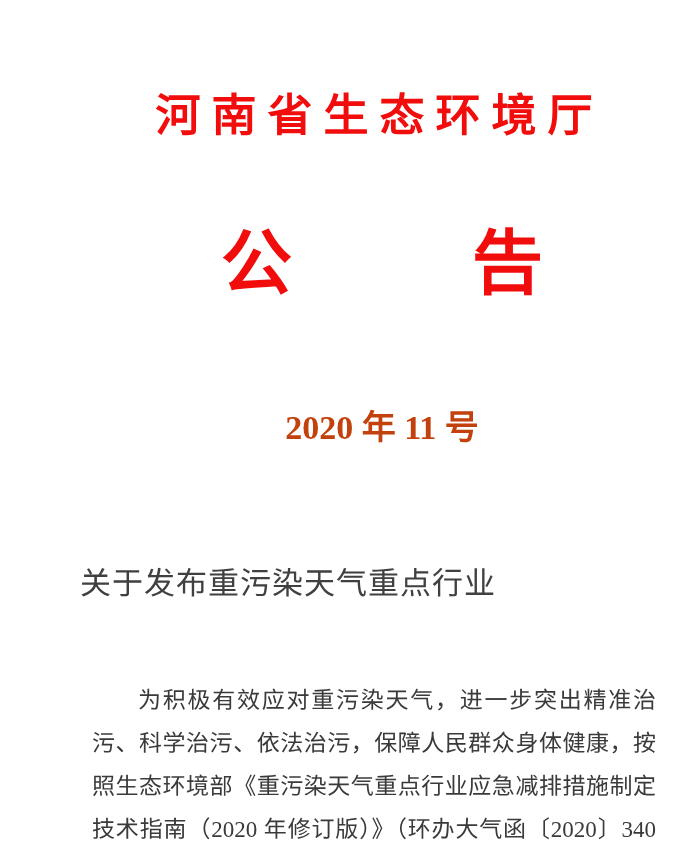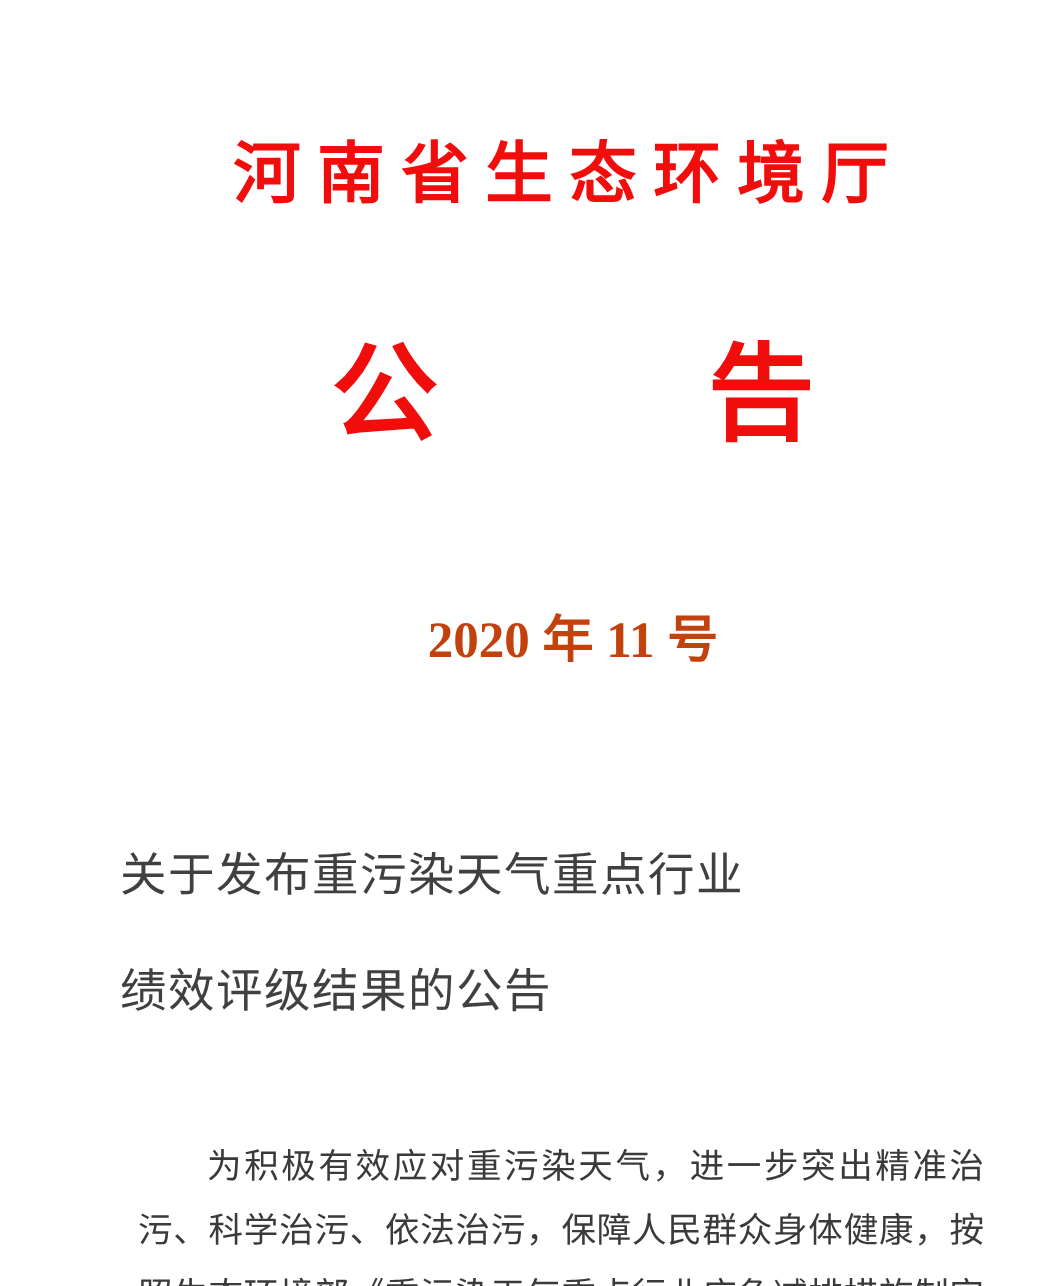--- a/index.html
+++ b/index.html
@@ -89,18 +89,17 @@
 
   <div class="notice-type">
     <span>公</span>
     <span>告</span>
   </div>
 
   <div class="doc-number">2020 年 11 号</div>
 
   <div class="announcement-title">
     <div>关于发布重污染天气重点行业</div>
-    <div>绩效评级结果的公告</div>
   </div>
 
   <p class="body-text">为积极有效应对重污染天气，进一步突出精准治污、科学治污、依法治污，保障人民群众身体健康，按照生态环境部《重污染天气重点行业应急减排措施制定技术指南（2020 年修订版）》（环办大气函〔2020〕340 号）要求，本着公开、公平、公正和透明的原则，省生态环境厅组织开展了 2020 年重点行业企业绩效评级和重污染天气应急减排清单修订工作，经企业自评、资料审核、现场核验、专家会审，逐级审核认定A 级企业 42 家、B 级企业 310 家、绩效引领性企业 467 家。现将重点行业企业绩效评定等级清单进行公告，接受公众监督。</p>
 
 </div>
 
 </body></html>

